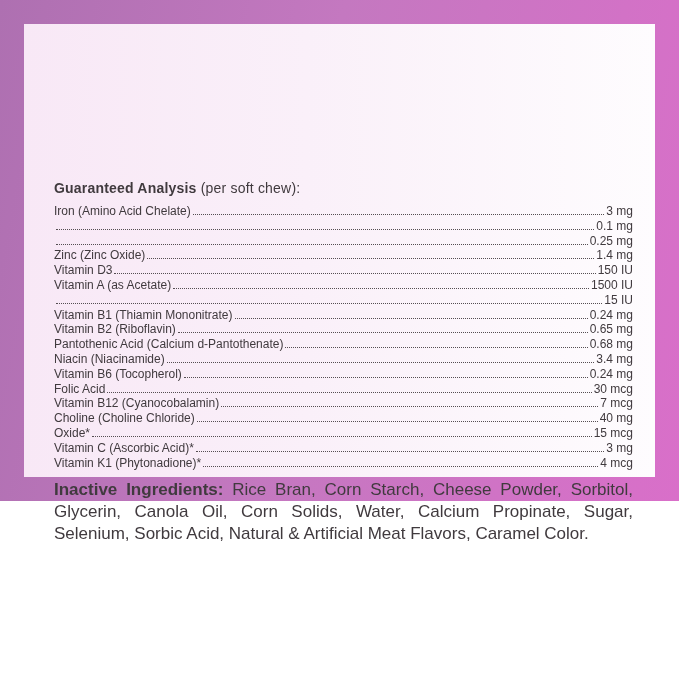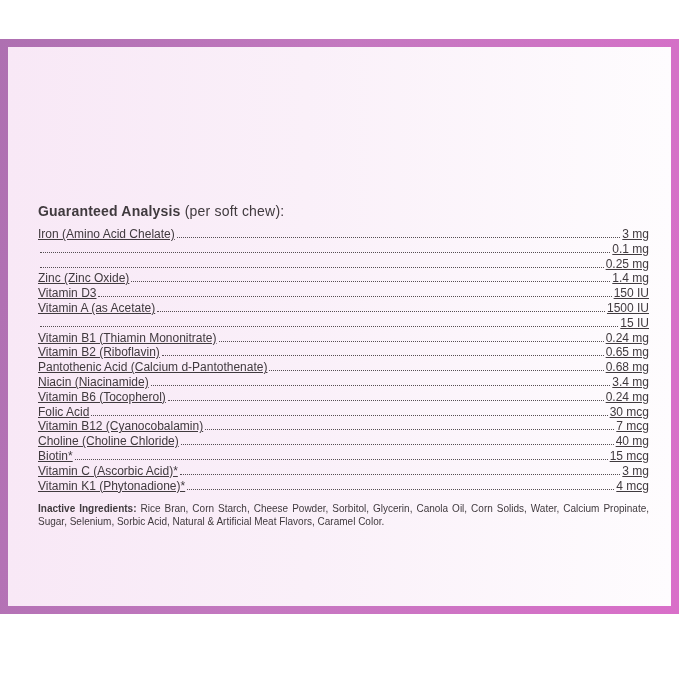--- a/index.html
+++ b/index.html
@@ -10,45 +10,44 @@
     --text: #403a3e;
   }
   * { margin: 0; padding: 0; box-sizing: border-box; }
   html, body { width: 679px; height: 679px; }
   body {
     font-family: "Liberation Sans", "DejaVu Sans", sans-serif;
     color: var(--text);
   }
   .frame {
     width: 679px;
-    height: 575px;
-    padding: 8px;
+    height: 501px;
+    padding: 24px;
     background: linear-gradient(100deg, var(--frame-left) 0%, #c478c0 45%, var(--frame-right) 100%);
-    margin-top: 39px;
   }
   .panel {
     position: relative;
     width: 100%;
     height: 100%;
     background: linear-gradient(to right, var(--panel-left) 0%, #faf0f9 45%, var(--panel-right) 100%);
   }
   .content {
     position: absolute;
     left: 30px;
     right: 22px;
     top: 155px;
   }
   .heading {
     font-size: 14px;
     line-height: 18px;
     margin-bottom: 7px;
     letter-spacing: 0.2px;
   }
   .heading .bold { font-weight: bold; }
-  .rows { width: 100%; text-decoration: underline; }
+  .rows { width: 100%; }
   .row {
     display: flex;
     align-items: baseline;
     height: 14.8px;
     font-size: 12px;
     white-space: nowrap;
   }
   .row .nutrient-name { flex: 0 0 auto; }
   .row .leader {
     flex: 1 1 auto;
@@ -58,22 +57,22 @@
     border-bottom: 1.6px dotted #554e52;
   }
   .row .nutrient-value { flex: 0 0 auto; }
   .footnote {
     margin-top: 7px;
     font-size: 12.5px;
     line-height: 15px;
   }
   .inactive {
     margin-top: 9px;
-    font-size: 10px;
-    line-height: 13px;
+    font-size: 17px;
+    line-height: 22px;
     text-align: justify;
   }
   .inactive .bold { font-weight: bold; }
 </style>
 </head>
 <body>
 
 <div class="frame">
   <div class="panel">
     <div class="content">
@@ -165,21 +164,21 @@
     <span class="nutrient-value">7 mcg</span>
   </div>
 
   <div class="row">
     <span class="nutrient-name">Choline (Choline Chloride)</span>
     <span class="leader"></span>
     <span class="nutrient-value">40 mg</span>
   </div>
 
   <div class="row">
-    <span class="nutrient-name">Biotin*</span>
+    <span class="nutrient-name">Oxide*</span>
     <span class="leader"></span>
     <span class="nutrient-value">15 mcg</span>
   </div>
 
   <div class="row">
     <span class="nutrient-name">Vitamin C (Ascorbic Acid)*</span>
     <span class="leader"></span>
     <span class="nutrient-value">3 mg</span>
   </div>
 

